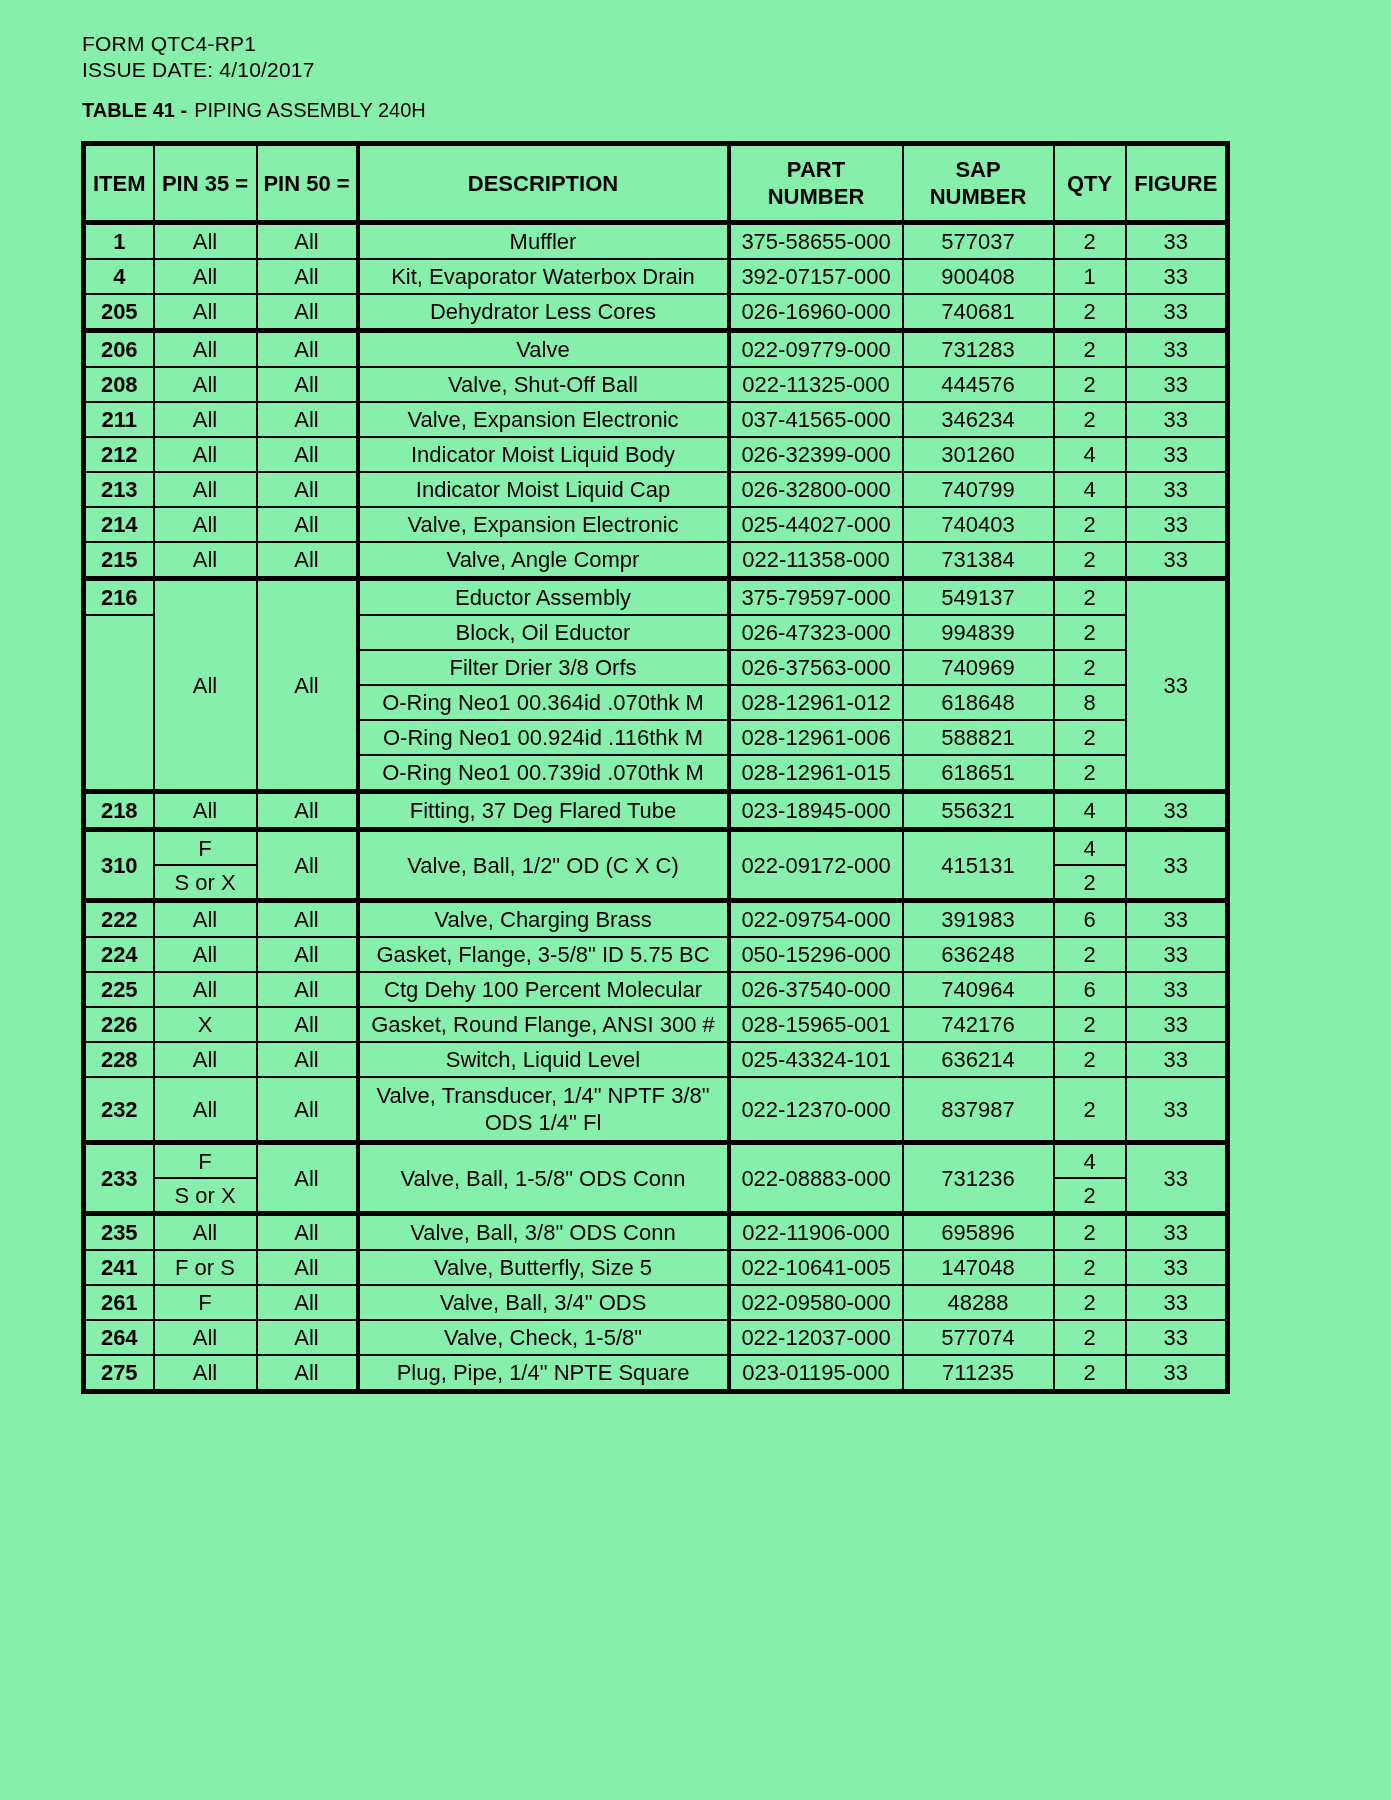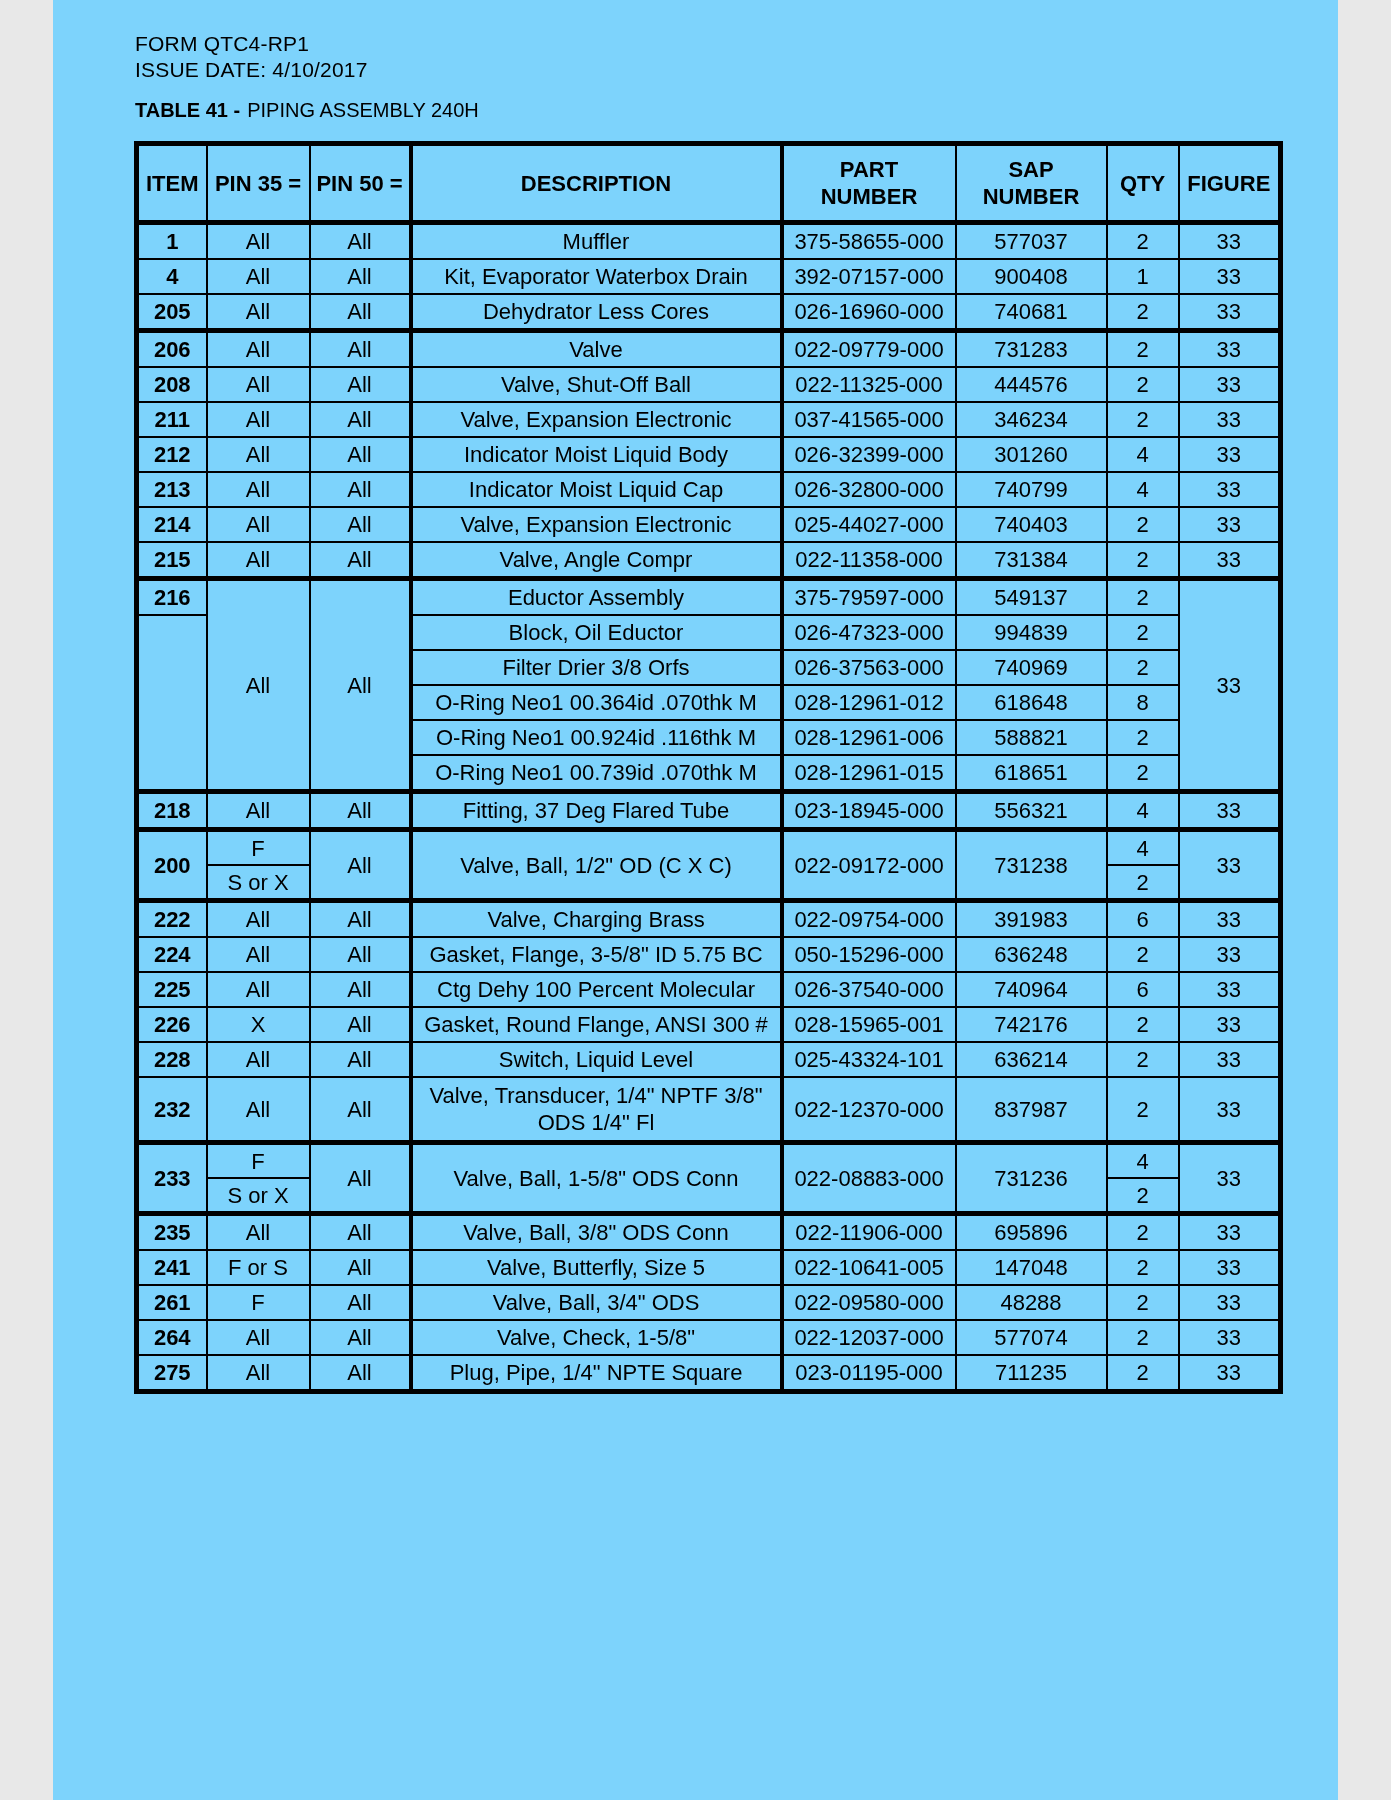--- a/index.html
+++ b/index.html
@@ -1,19 +1,19 @@
 <!DOCTYPE html>
 <html><head>
 <meta charset="utf-8">
 <style>
   html,body{margin:0;padding:0;background:#e8e8e8;}
   .page{
     position:relative;
-    width:1285px;height:1800px;
-    background:#7dd3fc;
+    width:1391px;height:1800px;
+    background:#86efac;
     font-family:"Liberation Sans", sans-serif;
     color:#000;
     overflow:hidden;
     margin:0 auto;
   }
   .form-header{
     position:absolute;left:82px;top:31px;
     font-size:21px;line-height:26px;
     letter-spacing:0.2px;
   }
@@ -258,26 +258,26 @@
       <td>All</td>
       <td class="vr">All</td>
       <td class="desc vr">Fitting, 37 Deg Flared Tube</td>
       <td>023-18945-000</td>
       <td>556321</td>
       <td>4</td>
       <td>33</td>
     </tr>
 
     <tr class="tthick half">
-      <td class="item" rowspan="2">200</td>
+      <td class="item" rowspan="2">310</td>
       <td>F</td>
       <td class="vr" rowspan="2">All</td>
       <td class="desc vr" rowspan="2">Valve, Ball, 1/2" OD (C X C)</td>
       <td rowspan="2">022-09172-000</td>
-      <td rowspan="2">731238</td>
+      <td rowspan="2">415131</td>
       <td>4</td>
       <td rowspan="2">33</td>
     </tr>
     <tr class="half">
       <td>S or X</td>
       <td>2</td>
     </tr>
 
     <tr class="tthick">
       <td class="item">222</td>

